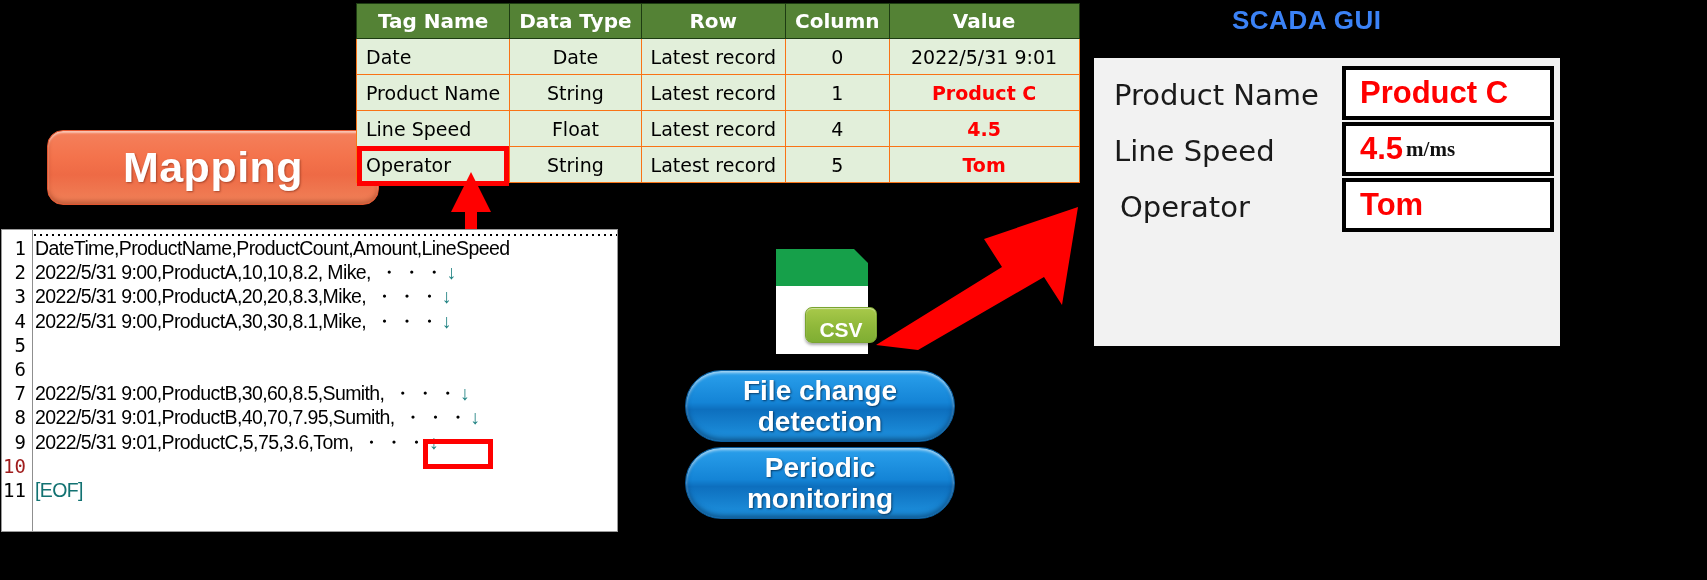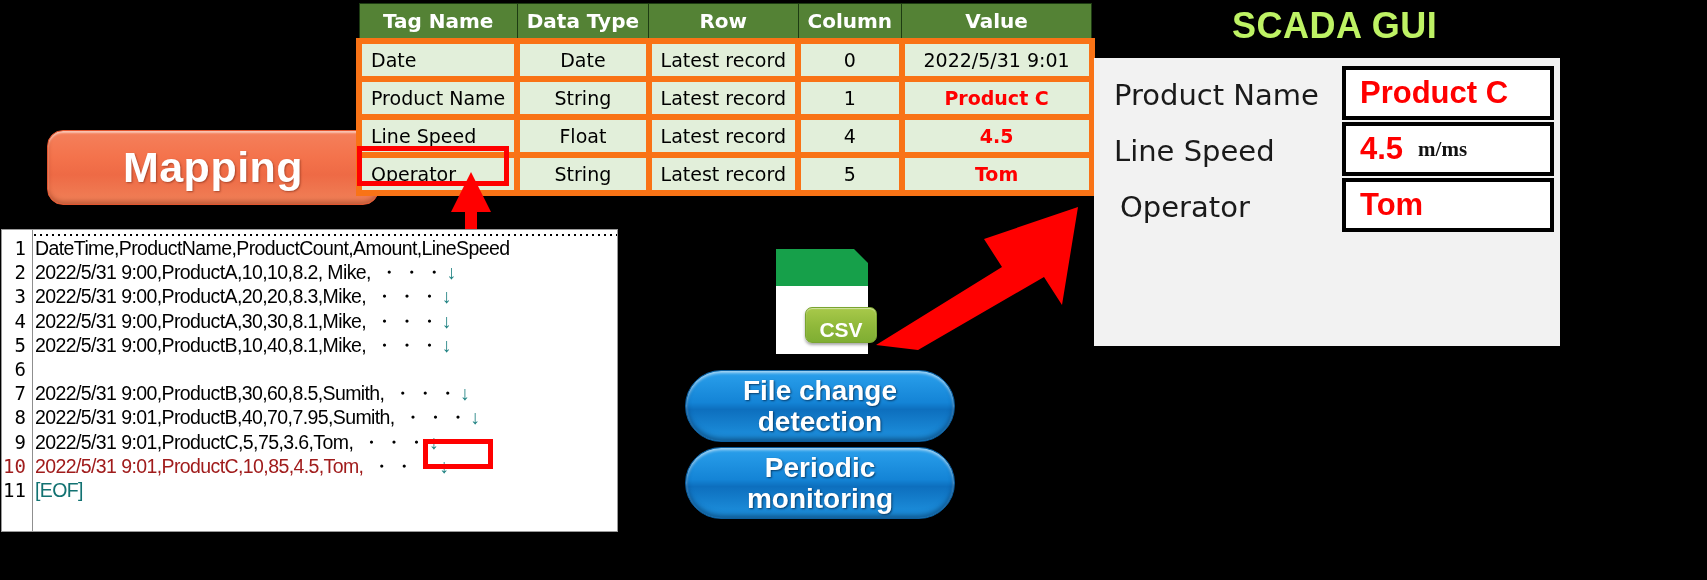--- a/index.html
+++ b/index.html
@@ -34,21 +34,21 @@
     font-family: "DejaVu Sans", sans-serif;
   }
   .map-table th {
     background: #548235; color: #ffffff;
     font-size: 20px; font-weight: bold;
     border: 1px solid #1d3b12;
     padding: 5px 9px; text-align: center; white-space: nowrap;
   }
   .map-table td {
     background: #e2efda; color: #000000;
-    font-size: 19px; border: 6px solid #f97316;
+    font-size: 19px; border: 1px solid #f97316;
     padding: 5px 9px; white-space: nowrap; height: 36px;
   }
   .map-table td.c-tag   { text-align: left;   width: 150px; }
   .map-table td.c-type  { text-align: center; width: 108px; }
   .map-table td.c-row   { text-align: center; width: 140px; }
   .map-table td.c-col   { text-align: center; width: 74px;  }
   .map-table td.c-val   { text-align: center; width: 190px; }
   .map-table td.hot     { color:#ff0000; font-weight:bold; }
 
   .op-highlight {
@@ -128,38 +128,38 @@
   .pill span {
     color:#ffffff; font-size:28px; font-weight:bold; line-height:1.12;
     text-shadow: 1px 1px 2px rgba(0,30,60,.7);
   }
   .pill.p1 { top:364px;margin-top:6px; }
   .pill.p2 { top:447px; }
 
   
   .scada-title {
     position:absolute; left:1232px; top:5px;
-    color:#bef264; font-size:36px; font-weight:bold; letter-spacing:.5px;
+    color:#3b82f6; font-size:26px; font-weight:bold; letter-spacing:.5px;
   }
   .scada-panel {
     position:absolute; left:1094px; top:58px;
     width:466px; height:288px; background:#f2f2f2;
   }
   .scada-row { position:absolute; display:flex; align-items:center; }
   .scada-label {
     color:#1a1a1a; font-size:29px; font-family:"DejaVu Sans", sans-serif;
     white-space:nowrap;
   }
   .scada-box {
     position:absolute; background:#ffffff; border:4px solid #000000;
     display:flex; align-items:center; padding-left:14px;
   }
   .scada-val { color:#ff0000; font-size:31px; font-weight:bold; white-space:nowrap; }
   .scada-unit {
-    color:#111; font-size:21px; font-weight:bold; margin-left:15px;
+    color:#111; font-size:21px; font-weight:bold; margin-left:3px;
     font-family:"Liberation Serif", serif;
   }
 </style>
 </head>
 <body>
 
 <div id="stage">
 
   <div class="mapping-btn">
     <span>Mapping</span>
@@ -228,40 +228,38 @@
         <div class="csv-row">
           <div class="csv-num">3</div>
           <div class="csv-txt">2022/5/31 9:00,ProductA,20,20,8.3,Mike,<span class="csv-dots"> ・・・</span><span class="csv-cr">↓</span></div>
         </div>
         <div class="csv-row">
           <div class="csv-num">4</div>
           <div class="csv-txt">2022/5/31 9:00,ProductA,30,30,8.1,Mike,<span class="csv-dots"> ・・・</span><span class="csv-cr">↓</span></div>
         </div>
         <div class="csv-row">
           <div class="csv-num">5</div>
-          <div class="csv-txt">2022/5/31 9:00,ProductB,10,40,8.1,Mike,<span class="csv-dots"> ・・・</span><span class="csv-cr">↓</span></div>
         </div>
         <div class="csv-row">
           <div class="csv-num">6</div>
         </div>
         <div class="csv-row">
           <div class="csv-num">7</div>
           <div class="csv-txt">2022/5/31 9:00,ProductB,30,60,8.5,Sumith,<span class="csv-dots"> ・・・</span><span class="csv-cr">↓</span></div>
         </div>
         <div class="csv-row">
           <div class="csv-num">8</div>
           <div class="csv-txt">2022/5/31 9:01,ProductB,40,70,7.95,Sumith,<span class="csv-dots"> ・・・</span><span class="csv-cr">↓</span></div>
         </div>
         <div class="csv-row">
           <div class="csv-num">9</div>
           <div class="csv-txt">2022/5/31 9:01,ProductC,5,75,3.6,Tom,<span class="csv-dots"> ・・・</span><span class="csv-cr">↓</span></div>
         </div>
         <div class="csv-row hl">
           <div class="csv-num">10</div>
-          <div class="csv-txt">2022/5/31 9:01,ProductC,10,85,4.5,Tom,<span class="csv-dots"> ・・・</span><span class="csv-cr">↓</span></div>
         </div>
         <div class="csv-row eof">
           <div class="csv-num">11</div>
           <div class="csv-txt">[EOF]</div>
         </div>
       </div>
   </div>
   <div class="tom-box"></div>
 
   <div class="csv-icon">

